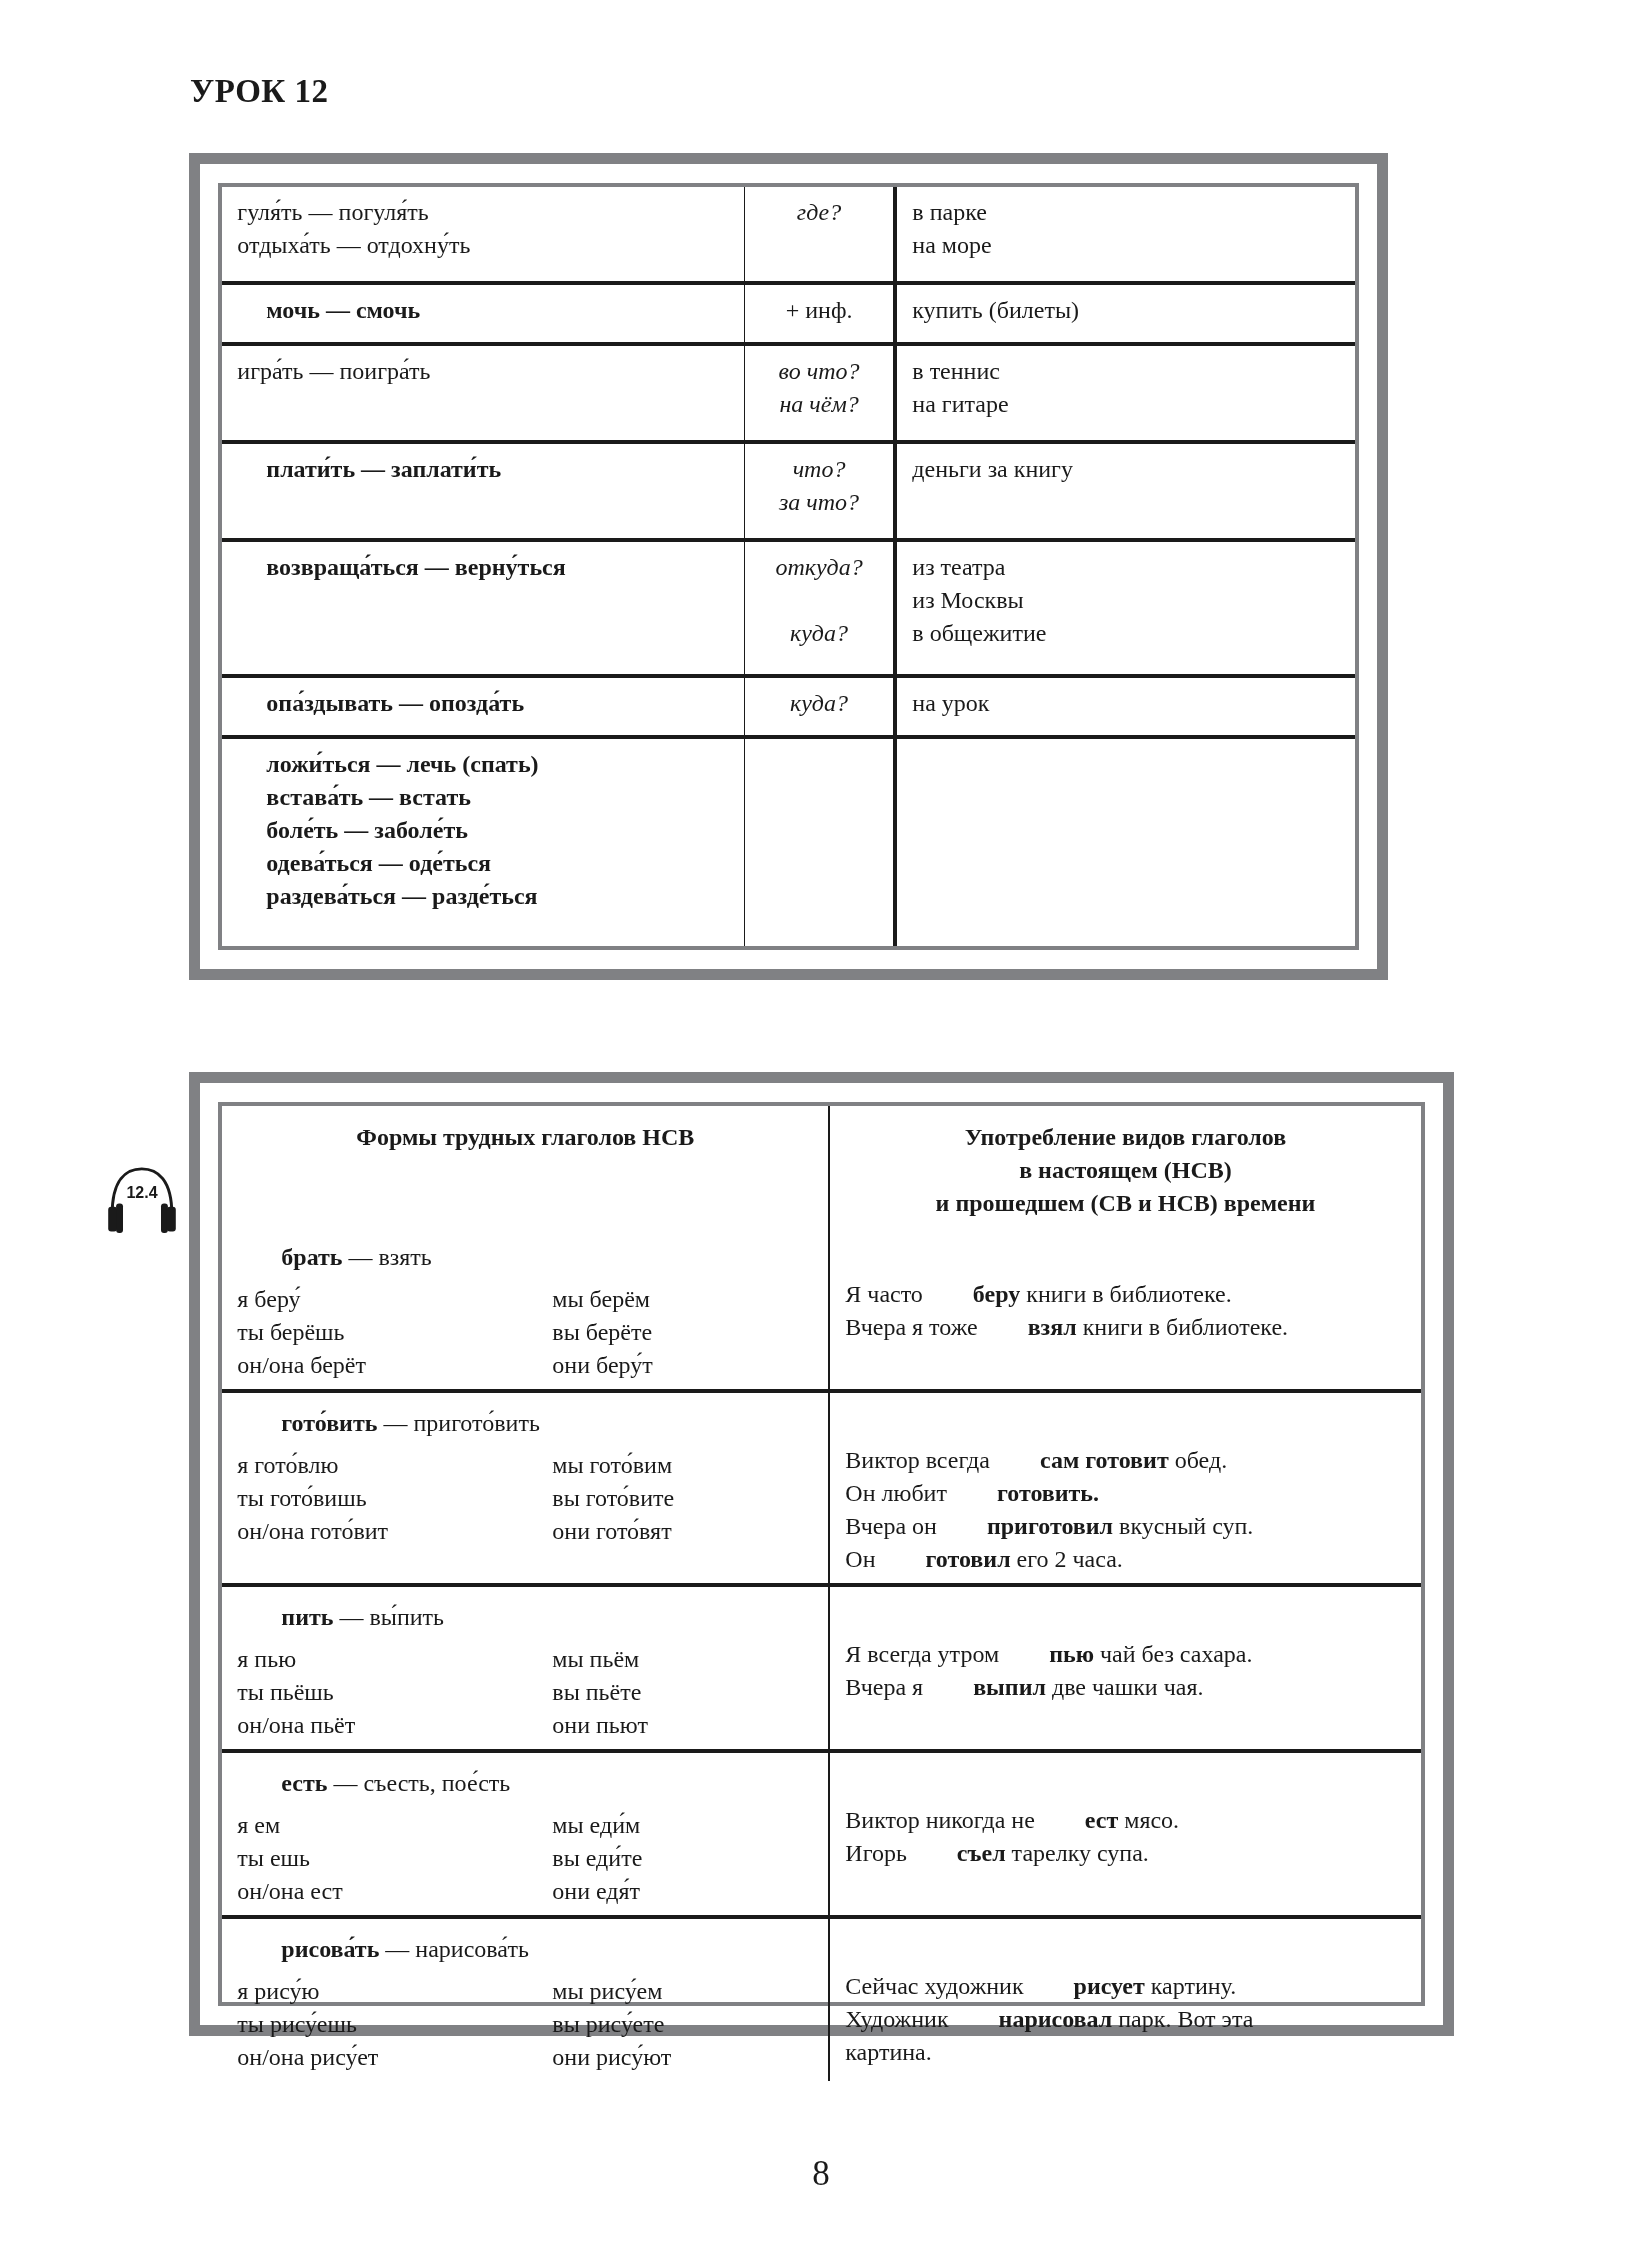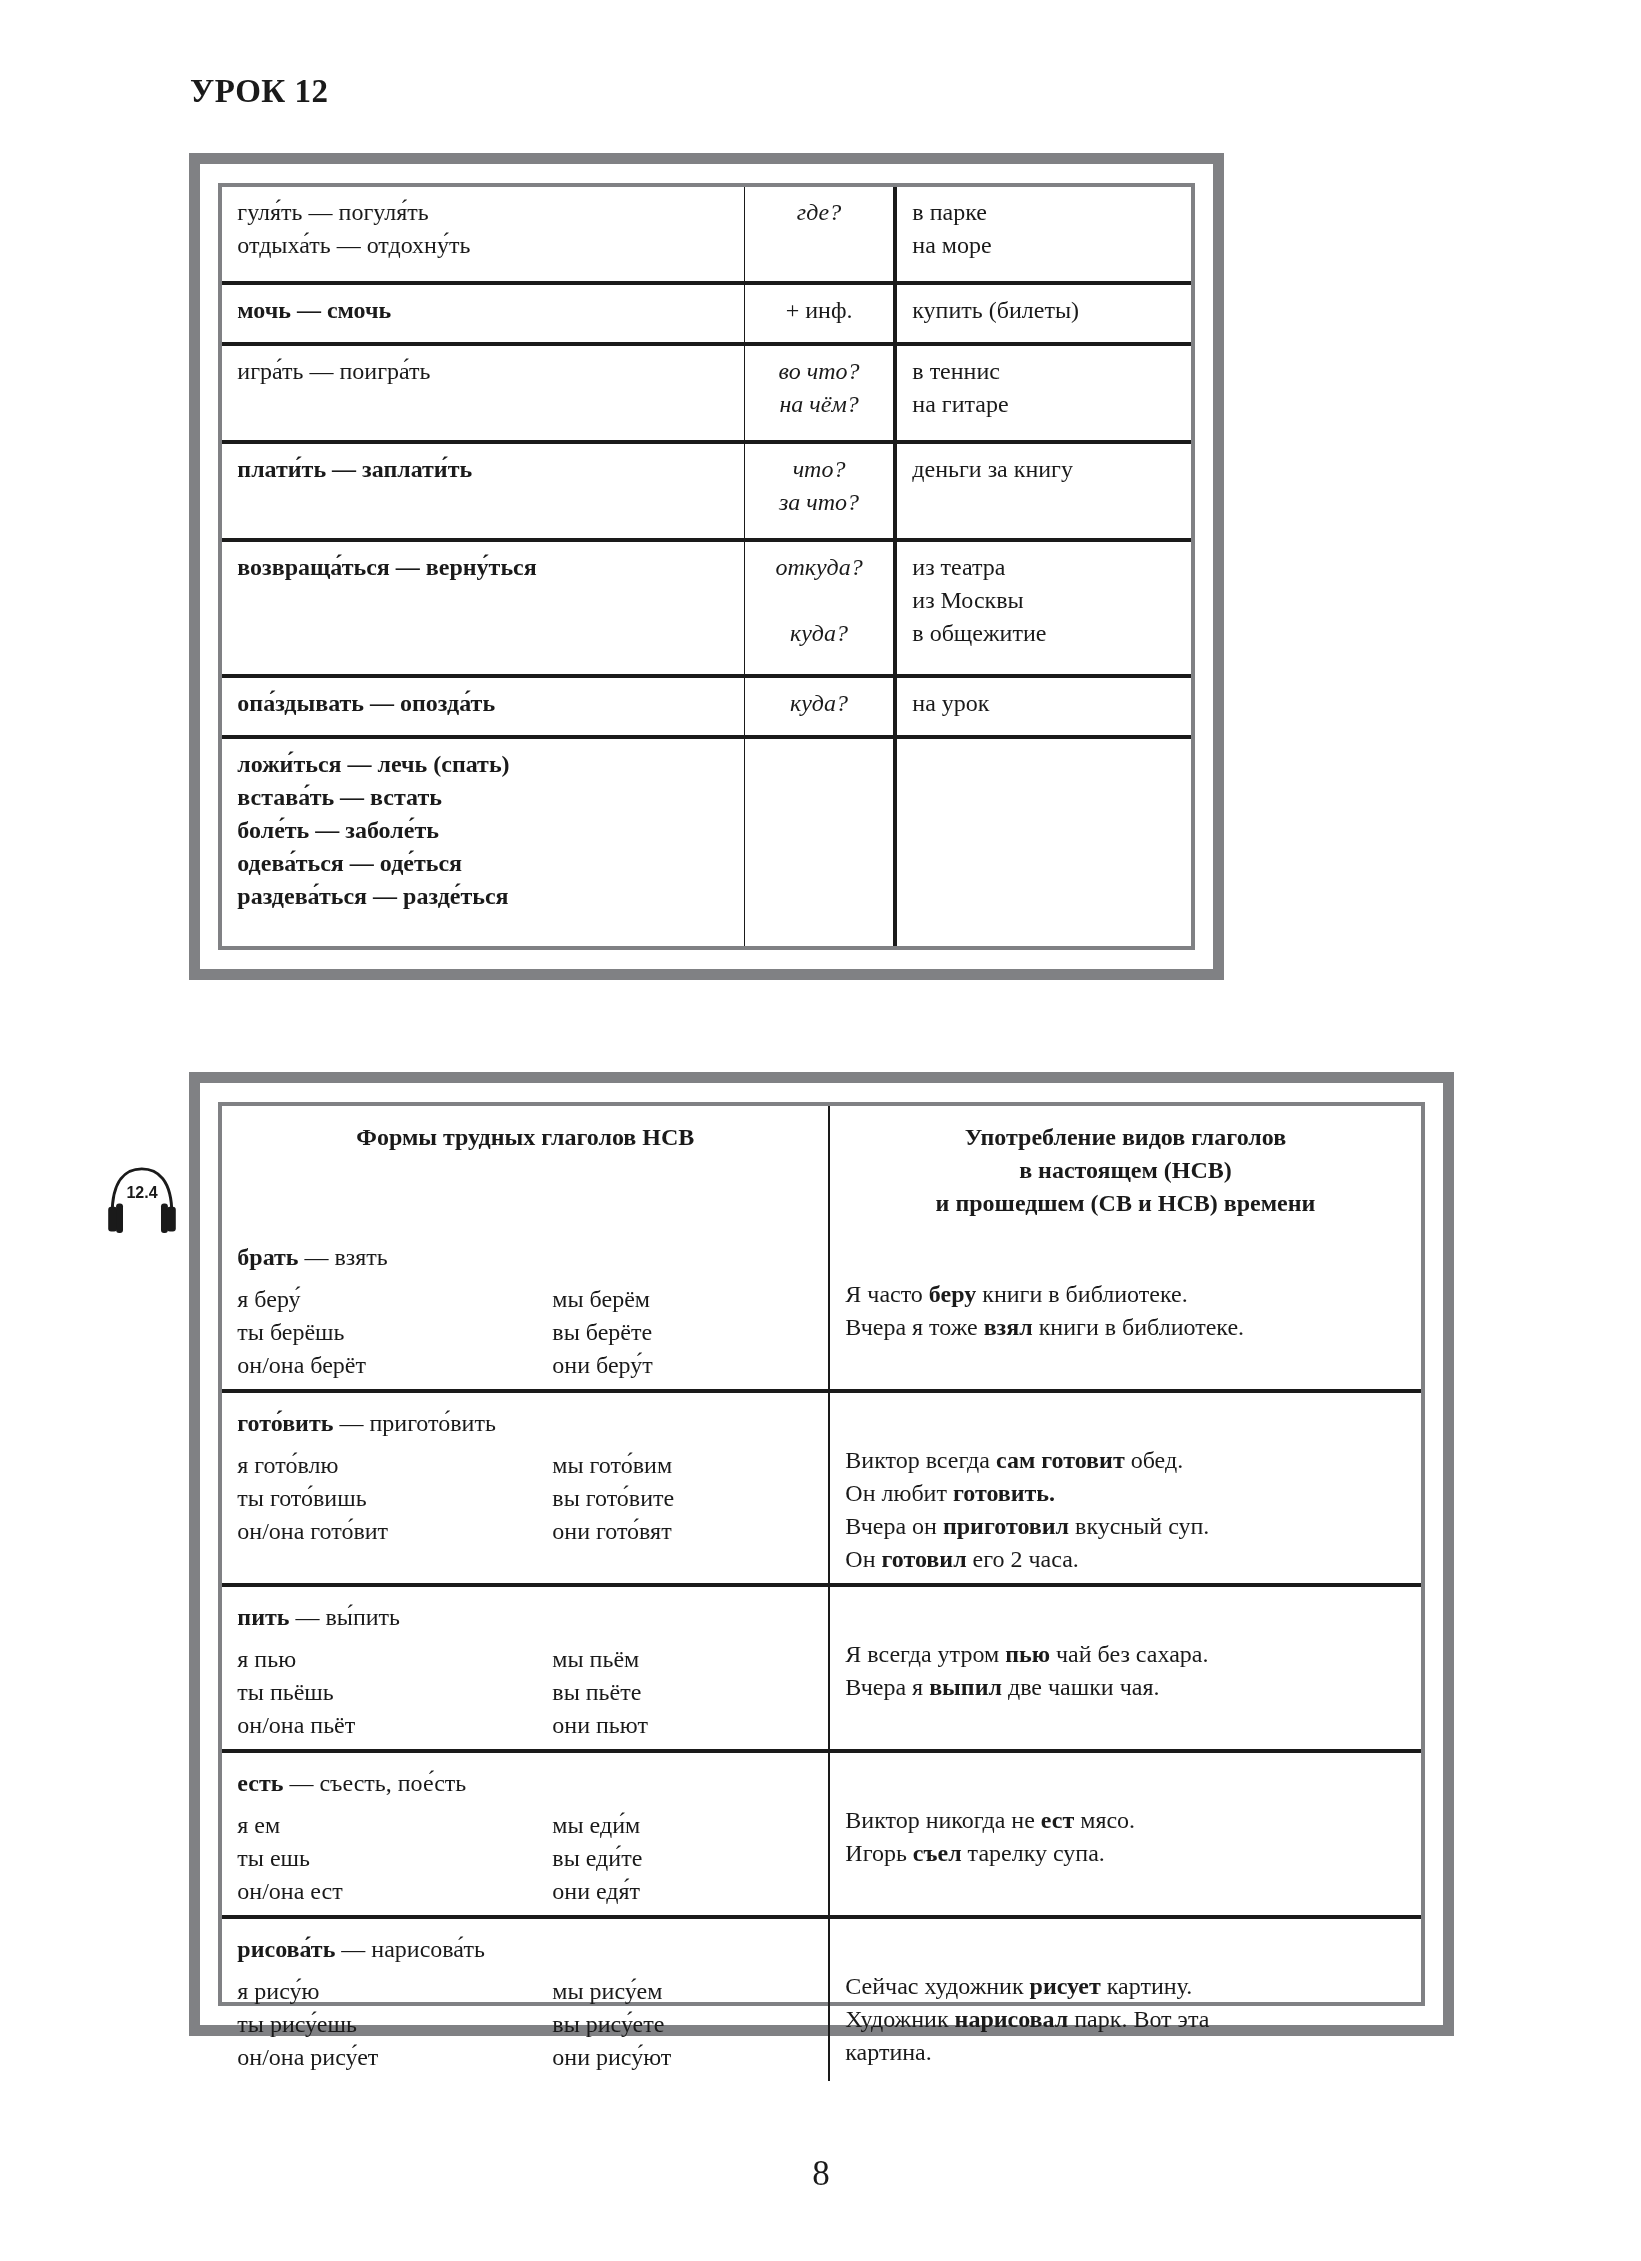--- a/index.html
+++ b/index.html
@@ -1,30 +1,30 @@
 <!DOCTYPE html>
 <html style="font-size:8px"><head>
 <meta charset="utf-8">
 <style>
   html,body{margin:0;padding:0;background:#fff;}
   body{width:1642px;height:2261px;position:relative;font-family:"DejaVu Serif","Liberation Serif",serif;color:#1a1a1a;overflow:hidden;}
   .lesson-title{position:absolute;left:190px;top:73px;font-size:33px;font-weight:bold;letter-spacing:0.5px;font-family:"Liberation Serif",serif;}
   .frame{position:absolute;box-sizing:border-box;border:11.4px solid #808184;background:#fff;}
   .inner{position:absolute;box-sizing:border-box;border:4px solid #808184;background:#fff;}
-  .t1-frame{left:189px;top:153px;width:1035px;height:827px;}
+  .t1-frame{left:189px;top:153px;width:1199px;height:827px;}
   .t1-inner{left:18.3px;top:19px;right:18.3px;bottom:19px;}
   .t2-frame{left:189px;top:1072px;width:1265px;height:964px;}
   .t2-inner{left:18.3px;top:19px;right:18.3px;bottom:19px;}
   table{border-collapse:collapse;width:100%;height:100%;table-layout:fixed;}
   td,th{vertical-align:top;font-size:24px;line-height:33px;padding:9px 15px 7px 15px;font-family:"Liberation Serif",serif;font-weight:normal;}
   tr{border-bottom:4.5px solid #1a1a1a;}
   tr:last-child{border-bottom:none;}
   td.c-mid{border-left:1.5px solid #1a1a1a;border-right:4px solid #1a1a1a;text-align:center;font-style:italic;}
   td.c-mid.plain{font-style:normal;}
-  .b{font-weight:bold;}
+  .b{font-weight:bold;padding-left:44px;}
   .line{display:block;}
   th{text-align:center;font-weight:bold;padding-top:15px;}
   .t2 td.left{border-right:2.5px solid #1a1a1a;}
   .t2 th.left{border-right:2.5px solid #1a1a1a;}
   .verb-head{margin-top:5px;margin-bottom:9px;}
   .conj{display:grid;grid-template-columns:315px auto;}
   .examples{padding-top:51px;}
   .headphones{position:absolute;left:101px;top:1160px;width:82px;height:74px;}
   .hp-label{position:absolute;left:0;right:0;top:24px;text-align:center;font-family:"Liberation Sans",sans-serif;font-weight:bold;font-size:16px;}
   .page-number{position:absolute;left:0;right:0;top:2154px;text-align:center;font-size:35px;font-family:"Liberation Serif",serif;}

